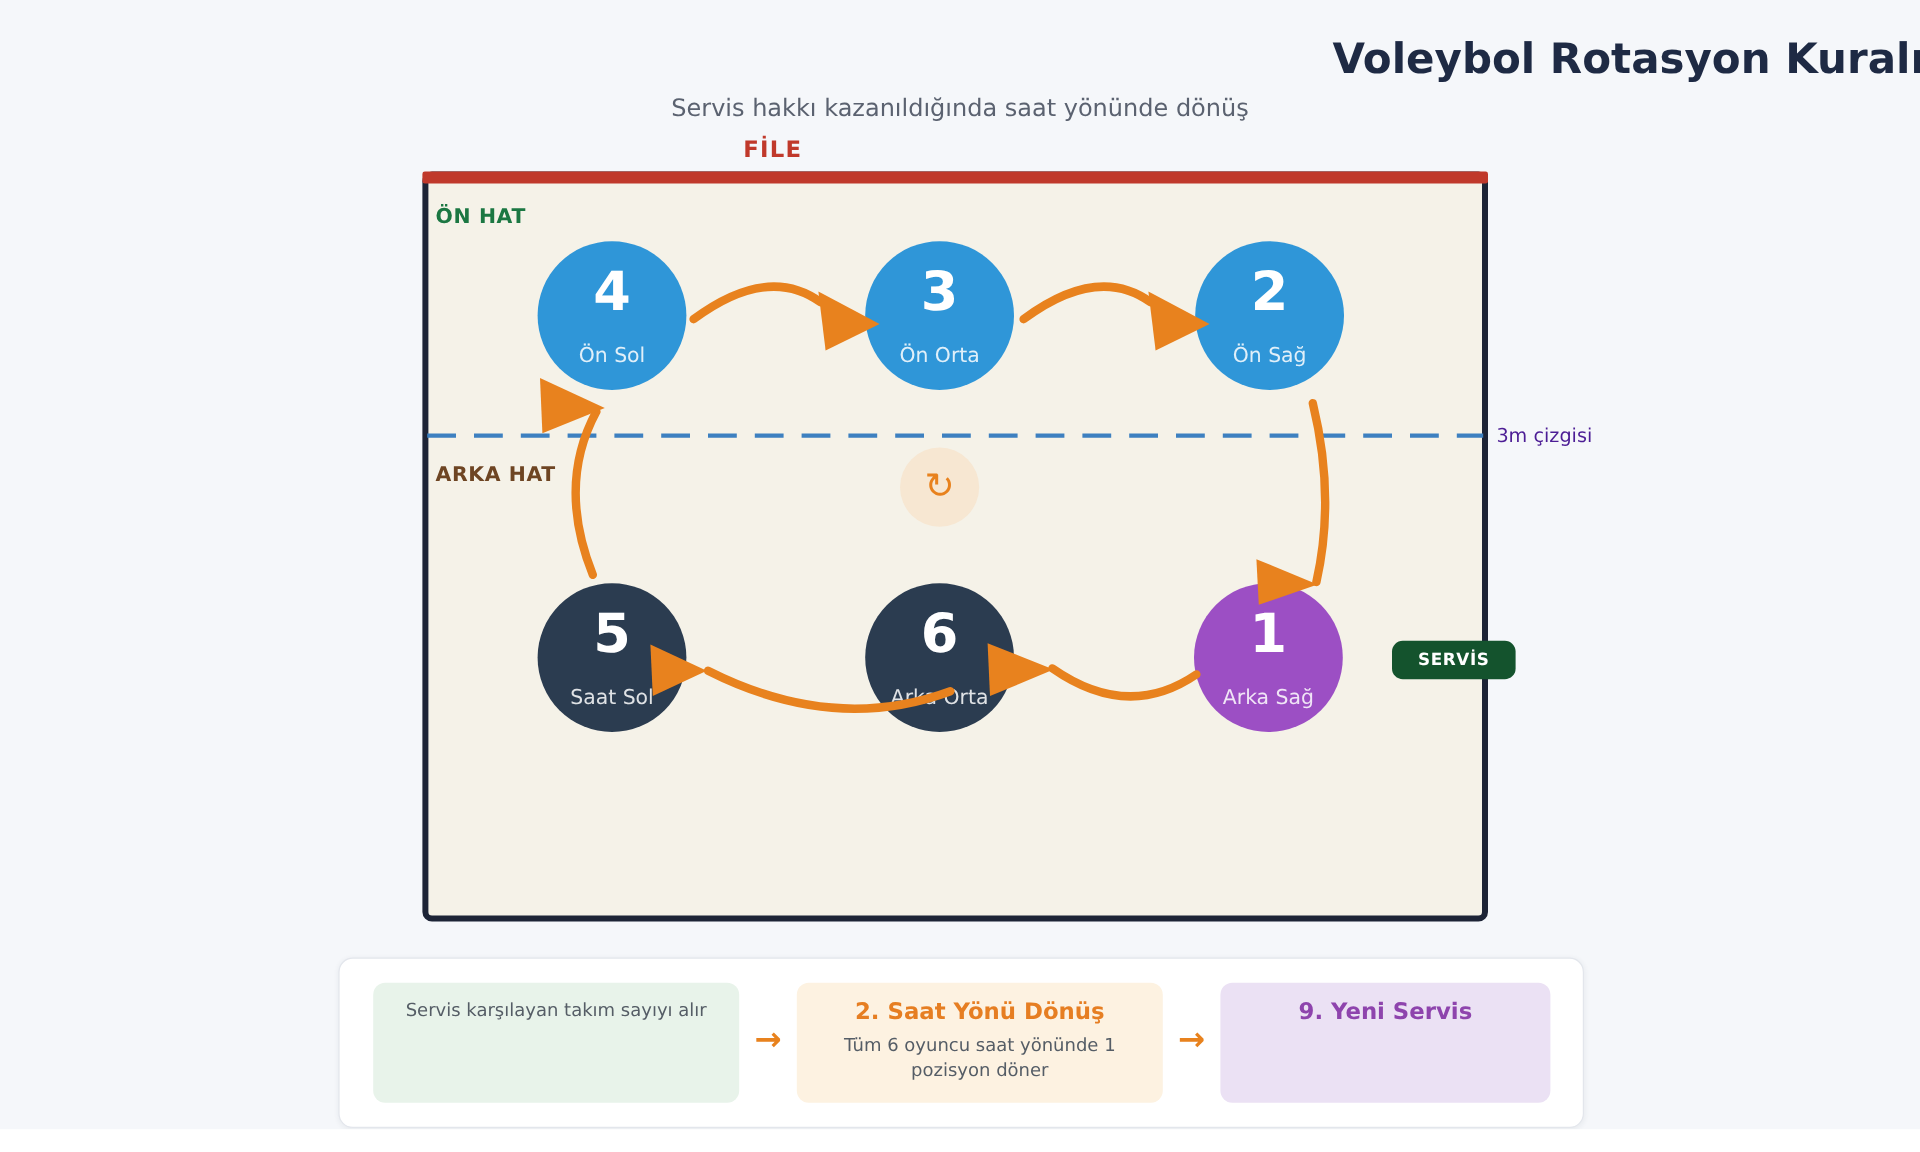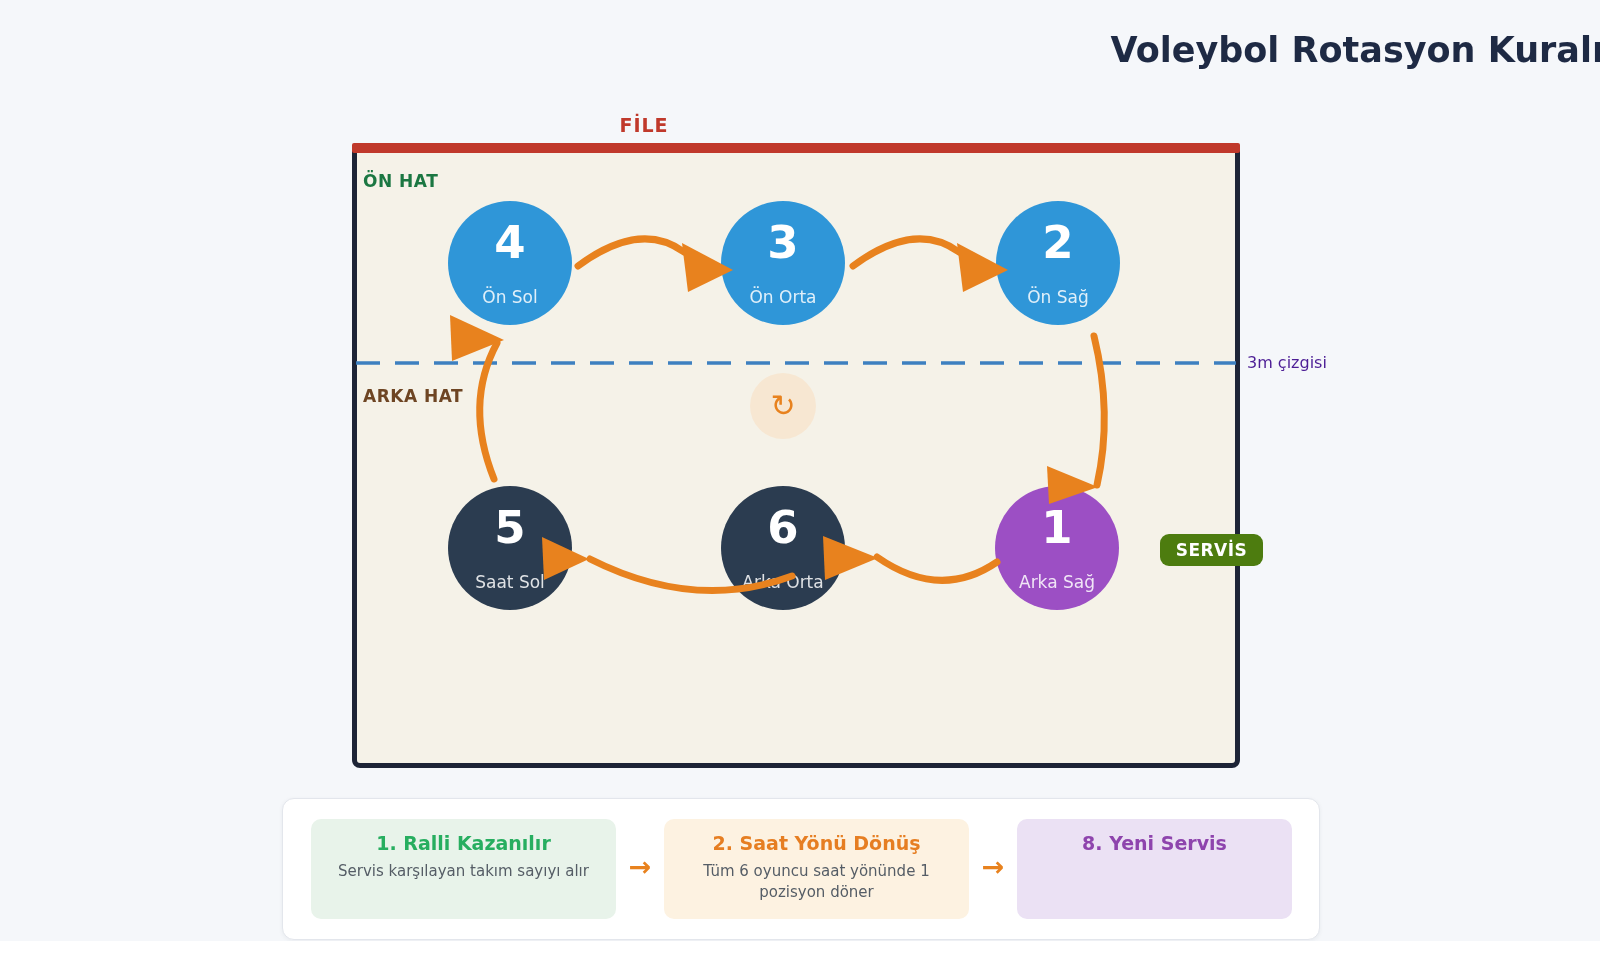--- a/index.html
+++ b/index.html
@@ -52,22 +52,22 @@
   .p1{left:995px;top:486px;}
   .rotate-circle{
     left:750px;top:373px;width:66px;height:66px;border-radius:50%;
     background:#f7e7d2;display:flex;align-items:center;justify-content:center;
     z-index:2;
   }
   .rotate-icon{font-size:30px;color:#e8821e;line-height:1;}
   .arrows-layer{left:0;top:0;width:1600px;height:960px;z-index:4;pointer-events:none;}
   .serve-badge{
     left:1160px;top:534px;width:103px;height:32px;z-index:5;
-    background:#4d7c0f;border-radius:9px;color:#fff;
-    font-size:17px;font-weight:bold;letter-spacing:0.5px;
+    background:#14532d;border-radius:9px;color:#fff;
+    font-size:14px;font-weight:bold;letter-spacing:0.5px;
     display:flex;align-items:center;justify-content:center;
   }
   .steps-card{
     left:282px;top:798px;width:1036px;height:140px;
     background:#ffffff;border:1px solid #e3e6ec;border-radius:12px;
     box-shadow:0 1px 4px rgba(40,50,70,0.06);z-index:2;
   }
   .step-box{
     position:absolute;top:20px;height:100px;border-radius:10px;
     box-sizing:border-box;text-align:center;padding-top:13px;
@@ -87,20 +87,21 @@
   .step-arrow.a1{left:333px;}
   .step-arrow.a2{left:686px;}
   .bottom-strip{left:0;bottom:0;width:1600px;height:19px;background:#ffffff;z-index:6;}
 </style>
 </head>
 <body>
 
 <div class="stage">
 
   <h1 class="abs page-title">Voleybol Rotasyon Kuralı</h1>
+  <div class="abs page-subtitle">Servis hakkı kazanıldığında saat yönünde dönüş</div>
   <div class="abs net-label">FİLE</div>
 
   <div class="abs net-bar"></div>
   <div class="abs court"></div>
 
   <div class="abs row-label front">ÖN HAT</div>
   <div class="abs row-label back">ARKA HAT</div>
   <div class="abs tm-label">3m çizgisi</div>
 
   <div class="abs rotate-circle">
@@ -149,28 +150,27 @@
       <polygon points="823,536 825,580 878,558"></polygon>
       <polygon points="542,537 544,580 589,559"></polygon>
       <polygon points="450,315 452,361 504,340"></polygon>
     </g>
   </svg>
 
   <div class="abs serve-badge">SERVİS</div>
 
   <div class="abs steps-card">
     <div class="step-box step-1">
-      <div class="step-title">1. Ralli Kazanılır</div>
       <div class="step-body">Servis karşılayan takım sayıyı alır</div>
     </div>
     <div class="step-arrow a1">→</div>
     <div class="step-box step-2">
       <div class="step-title">2. Saat Yönü Dönüş</div>
       <div class="step-body">Tüm 6 oyuncu saat yönünde 1 pozisyon döner</div>
     </div>
     <div class="step-arrow a2">→</div>
     <div class="step-box step-3">
-      <div class="step-title">8. Yeni Servis</div>
+      <div class="step-title">9. Yeni Servis</div>
     </div>
   </div>
 
   <div class="abs bottom-strip"></div>
 </div>
 
 </body></html>

